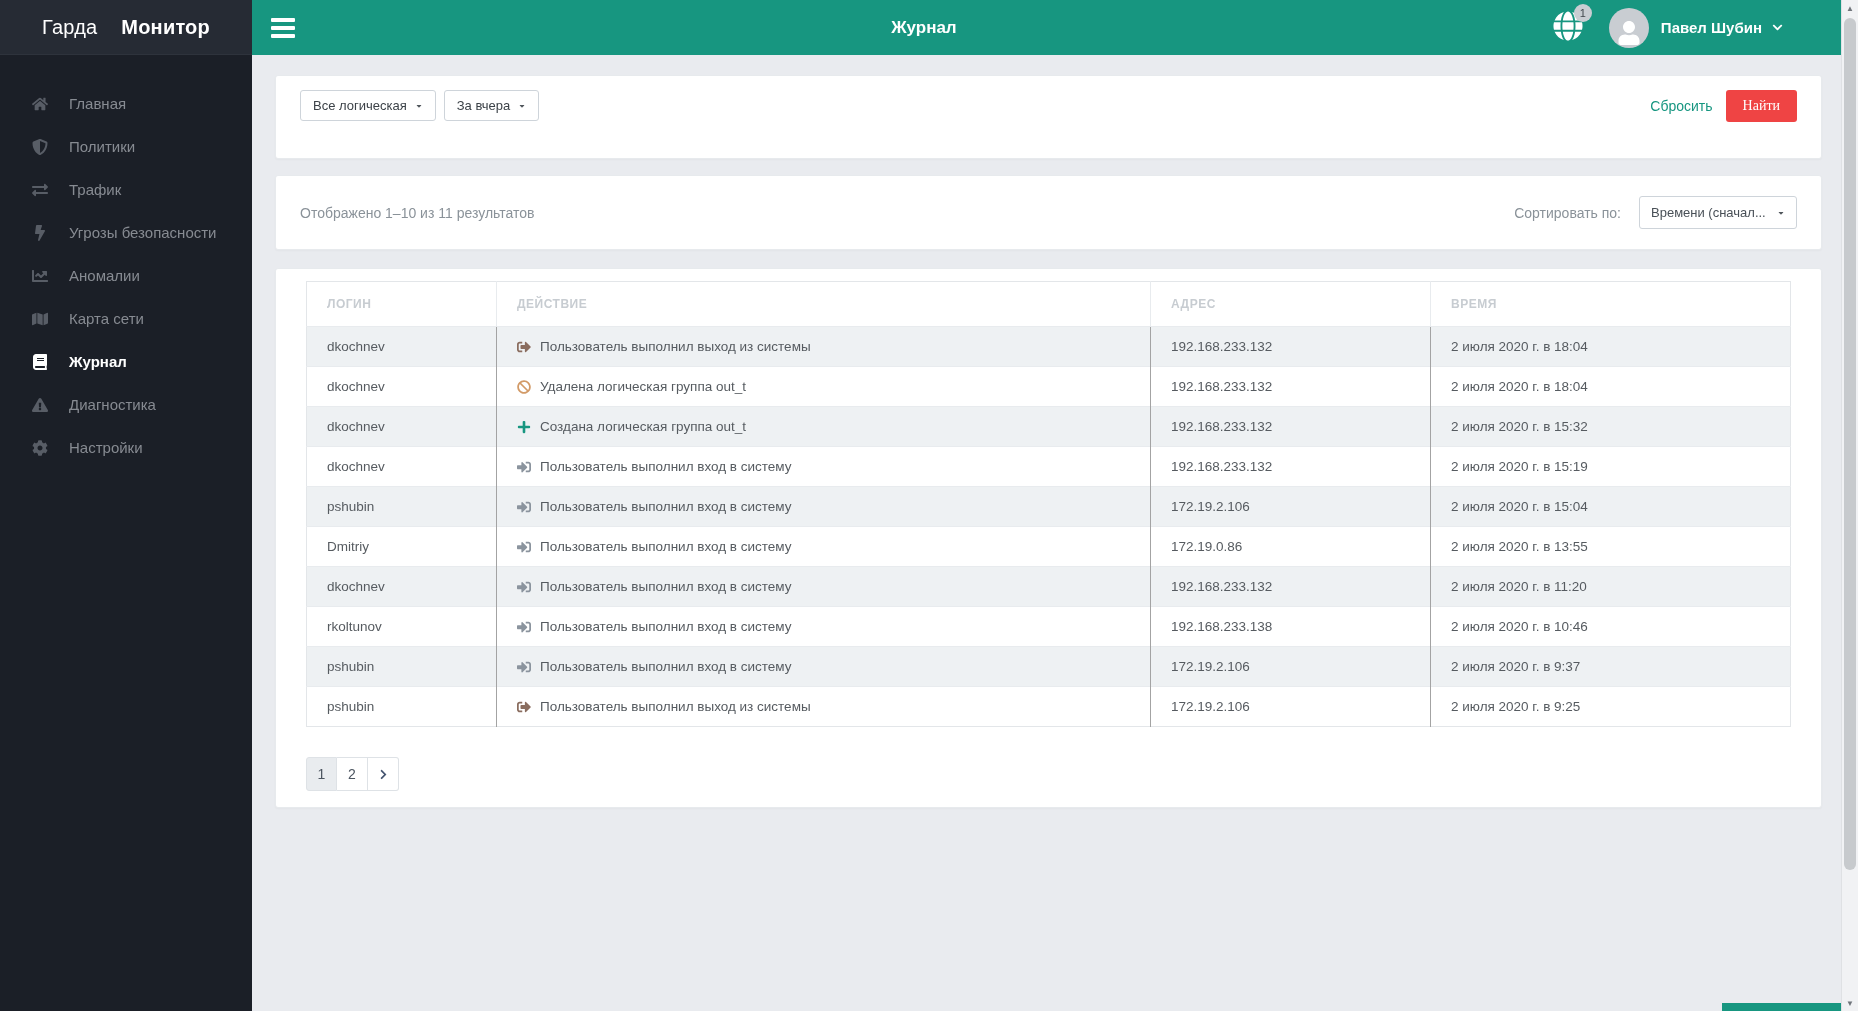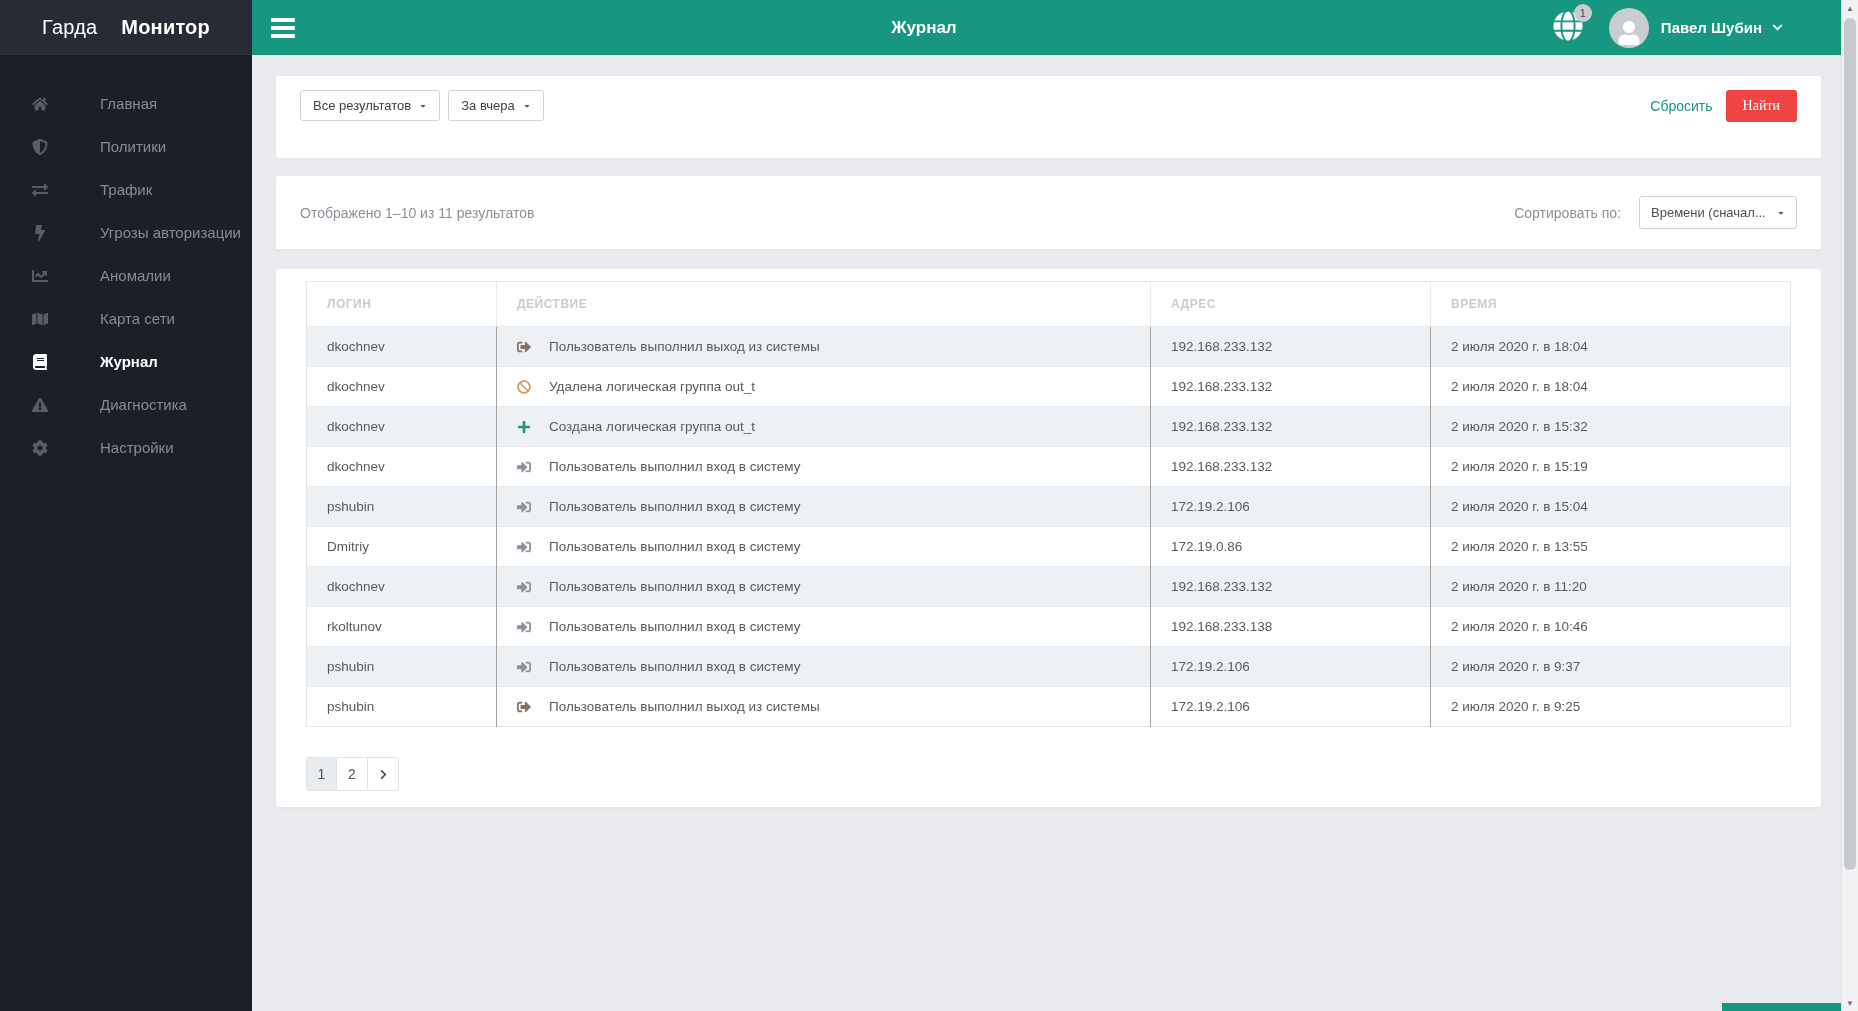--- a/index.html
+++ b/index.html
@@ -18,21 +18,21 @@
   }
   .logo {
     height: 55px; background: #262b34; border-bottom: 1px solid #2e333c;
     display: flex; align-items: center; justify-content: center;
     color: #fff; font-size: 20px; letter-spacing: 0.2px;
   }
   .logo .logo-bold { font-weight: 700; margin-left: 24px; }
   .menu { padding-top: 27px; }
   .menu-item {
     height: 43px; display: flex; align-items: center; padding-left: 30px;
-    cursor: pointer; color: #878b92; font-size: 15px; gap: 31px;
+    cursor: pointer; color: #878b92; font-size: 15px;
   }
   .menu-item .mi-icon { width: 20px; display: inline-flex; justify-content: center; margin-right: 19px; }
   .menu-item .mi-icon svg { fill: #585d66; }
   .menu-item.active { color: #ffffff; font-weight: 700; }
   .menu-item.active .mi-icon svg { fill: #ffffff; }
   
   .topbar {
     position: absolute; left: 252px; top: 0; width: 1589px; height: 55px;
     background: #179680; display: flex; align-items: center; z-index: 4;
   }
@@ -91,21 +91,21 @@
     text-align: left; font-size: 12px; font-weight: 600; letter-spacing: 0.5px;
     color: #c7ccd1; text-transform: uppercase; padding: 15px 20px;
     border-right: 1px solid #e8ebee; background: #fff;
   }
   .log-table th:last-child, .log-table td:last-child { border-right: none; }
   .log-table td {
     font-size: 13.5px; color: #565b60; padding: 12px 20px;
     border-top: 1px solid #e8ebee; border-right: 1px solid #a3a3a3;
   }
   .log-table tr.striped td { background: #eef1f3; }
-  .action-cell { display: flex; align-items: center; gap: 18px; }
+  .action-cell { display: flex; align-items: center; gap: 9px; }
   
   .pagination { margin-top: 30px; display: inline-flex; }
   .page-btn {
     min-width: 31px; height: 34px; background: #fff; border: 1px solid #dee2e6;
     border-left-width: 0; display: inline-flex; align-items: center; justify-content: center;
     font-size: 14px; color: #4c5560; cursor: pointer; font-family: inherit;
   }
   .page-btn:first-child { border-left-width: 1px; border-radius: 3px 0 0 3px; }
   .page-btn:last-child { border-radius: 0 3px 3px 0; }
   .page-btn.active { background: #e9ecef; }
@@ -162,21 +162,21 @@
           <span>Трафик</span>
         </div>
         <div class="menu-item">
           <span class="mi-icon">
             <span style="display: inline-flex;">
               <svg viewBox="0 0 320 512" width="16" height="16">
                 <path d="M296 160H180.6l42.6-129.8C227.2 15 215.7 0 200 0H56C44 0 33.8 8.9 32.2 20.8l-32 240C-1.7 275.2 9.5 288 24 288h118.7L96.6 482.5c-3.6 15.2 8 29.5 23.3 29.5 8.4 0 16.4-4.4 20.8-12l176-304c9.3-15.9-2.2-36-20.7-36z" fill="#585d66"></path>
               </svg>
             </span>
           </span>
-          <span>Угрозы авторизации</span>
+          <span>Угрозы безопасности</span>
         </div>
         <div class="menu-item">
           <span class="mi-icon">
             <span style="display: inline-flex;">
               <svg viewBox="0 0 512 512" width="16" height="16">
                 <path d="M496 384H64V80c0-8.84-7.16-16-16-16H16C7.16 64 0 71.16 0 80v336c0 17.67 14.33 32 32 32h464c8.84 0 16-7.16 16-16v-32c0-8.84-7.16-16-16-16zM464 96H345.94c-21.38 0-32.09 25.85-16.97 40.97l32.4 32.4L288 242.75l-73.37-73.37c-12.5-12.5-32.76-12.5-45.25 0l-68.69 68.69c-6.25 6.25-6.25 16.38 0 22.63l22.62 22.62c6.25 6.25 16.38 6.25 22.63 0L192 237.25l73.37 73.37c12.5 12.5 32.76 12.5 45.25 0l96-96 32.4 32.4c15.12 15.12 40.97 4.41 40.97-16.97V112c.01-8.84-7.15-16-15.99-16z" fill="#585d66"></path>
               </svg>
             </span>
           </span>
           <span>Аномалии</span>
@@ -256,21 +256,21 @@
             </span></span>
       </div>
     </div>
   </header>
 
   <main class="content">
 
     <section class="panel filter-panel">
       <div class="filter-left">
         <button class="btn-outline">
-          <span>Все результатов</span>
+          <span>Все логическая</span>
           <span><span style="display: inline-flex;">
                 <svg viewBox="0 0 320 512" width="8" height="8">
                   <path d="M31.3 192h257.3c17.8 0 26.7 21.5 14.1 34.1L174.1 354.8c-7.8 7.8-20.5 7.8-28.3 0L17.2 226.1C4.6 213.5 13.5 192 31.3 192z" fill="#50565c"></path>
                 </svg>
               </span></span>
         </button>
         <button class="btn-outline">
           <span>За вчера</span>
           <span><span style="display: inline-flex;">
                 <svg viewBox="0 0 320 512" width="8" height="8">

